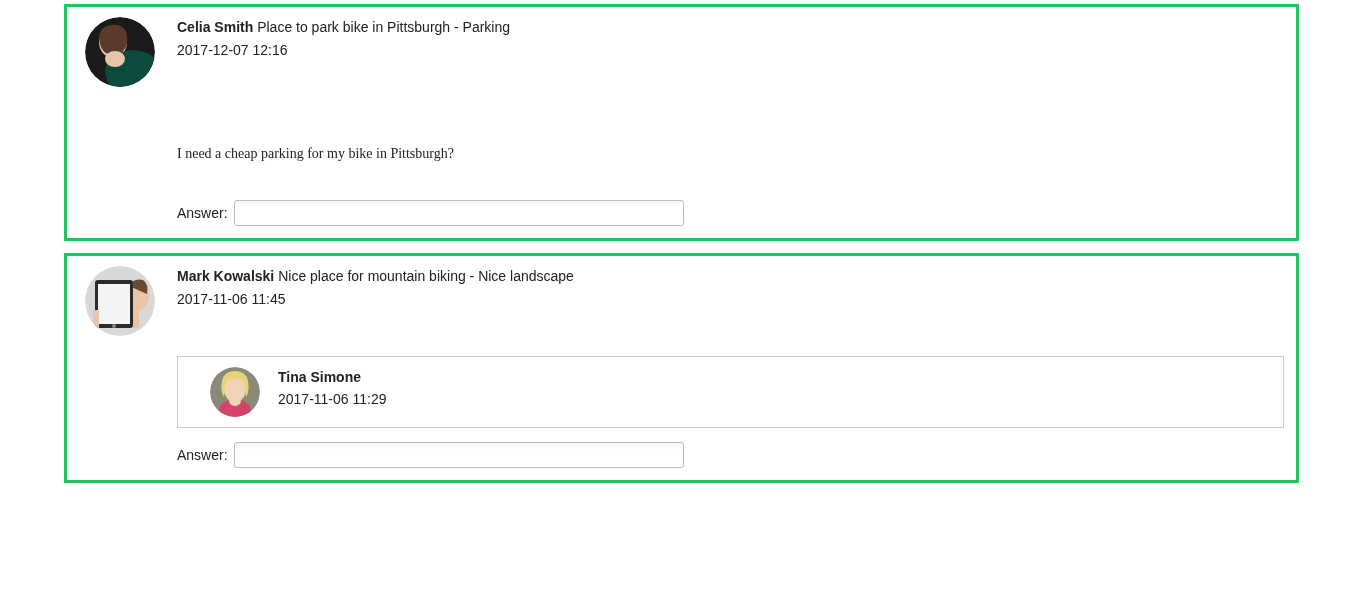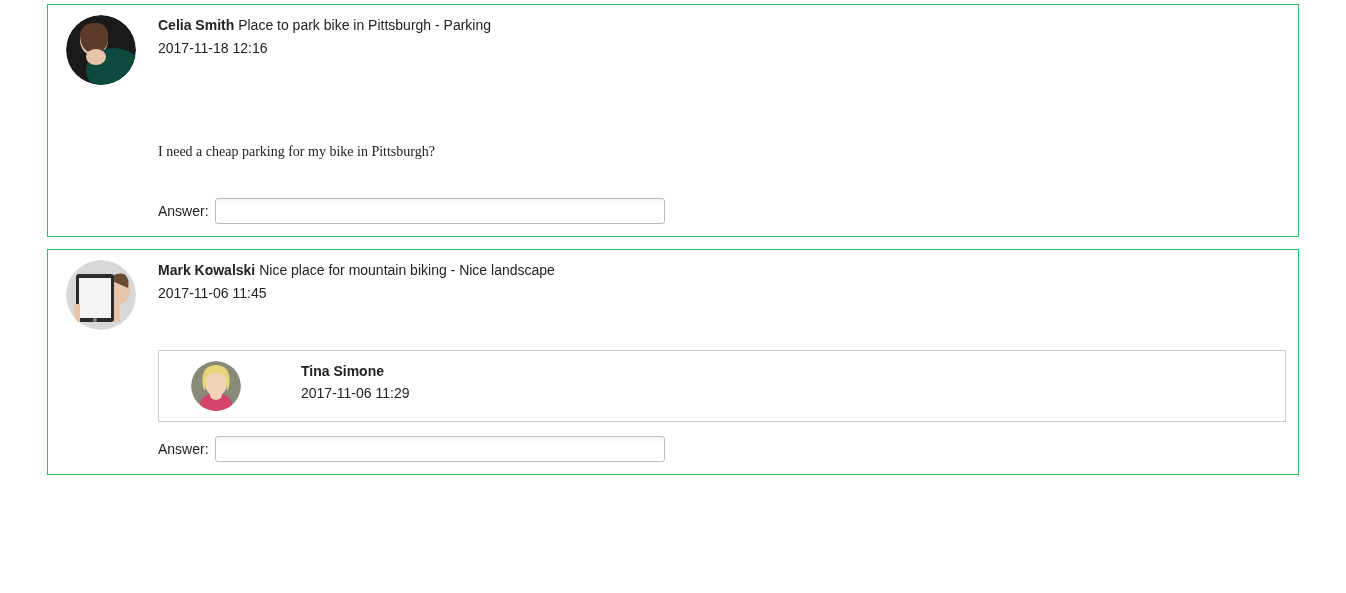--- a/index.html
+++ b/index.html
@@ -12,24 +12,25 @@
       font-size: 14px;
       color: #222;
       background: #fff;
       padding: 4px;
     }
     .posts-container {
       width: 1252px;
       margin: 0 auto;
     }
     .post {
-      border: 1px solid #22c55e;
+      border: 3px solid #22c55e;
       padding: 10px 12px 12px 12px;
       margin-bottom: 12px;
       background: #fff;
+      margin-left: 17px;
     }
     .post-header {
       display: flex;
       align-items: flex-start;
     }
     .avatar {
       width: 70px;
       height: 70px;
       border-radius: 50%;
       flex-shrink: 0;
@@ -94,21 +95,20 @@
     }
     .answers-list {
       margin-top: 20px;
     }
     .answer-item {
       border: 1px solid #ccc;
       padding: 10px;
       display: flex;
       align-items: flex-start;
       background: #fff;
-      gap: 42px;
     }
     .answer-avatar {
       width: 50px;
       height: 50px;
       border-radius: 50%;
       flex-shrink: 0;
       margin-right: 18px;
       margin-left: 22px;
       margin-top: 0px;
       overflow: hidden;
@@ -163,21 +163,21 @@
             <ellipse cx="48" cy="55" rx="28" ry="22" fill="#0d4a3e"></ellipse>
             <ellipse cx="30" cy="42" rx="10" ry="8" fill="#e8c4a8"></ellipse>
           </g>
         </svg>
       </div>
       <div class="post-content">
         <div class="post-title-line">
           <span class="author-name">Celia Smith</span>
           <span class="post-subject">Place to park bike in Pittsburgh - Parking</span>
         </div>
-        <div class="post-date">2017-11-18 12:16</div>
+        <div class="post-date">2017-12-07 12:16</div>
       </div>
     </div>
     <div class="post-content-inner">
       <div class="post-body">I need a cheap parking for my bike in Pittsburgh?</div>
       <div class="answer-row">
         <span class="answer-label">Answer:</span>
         <input type="text" class="answer-input" style="">
       </div>
     </div>
   </div>

